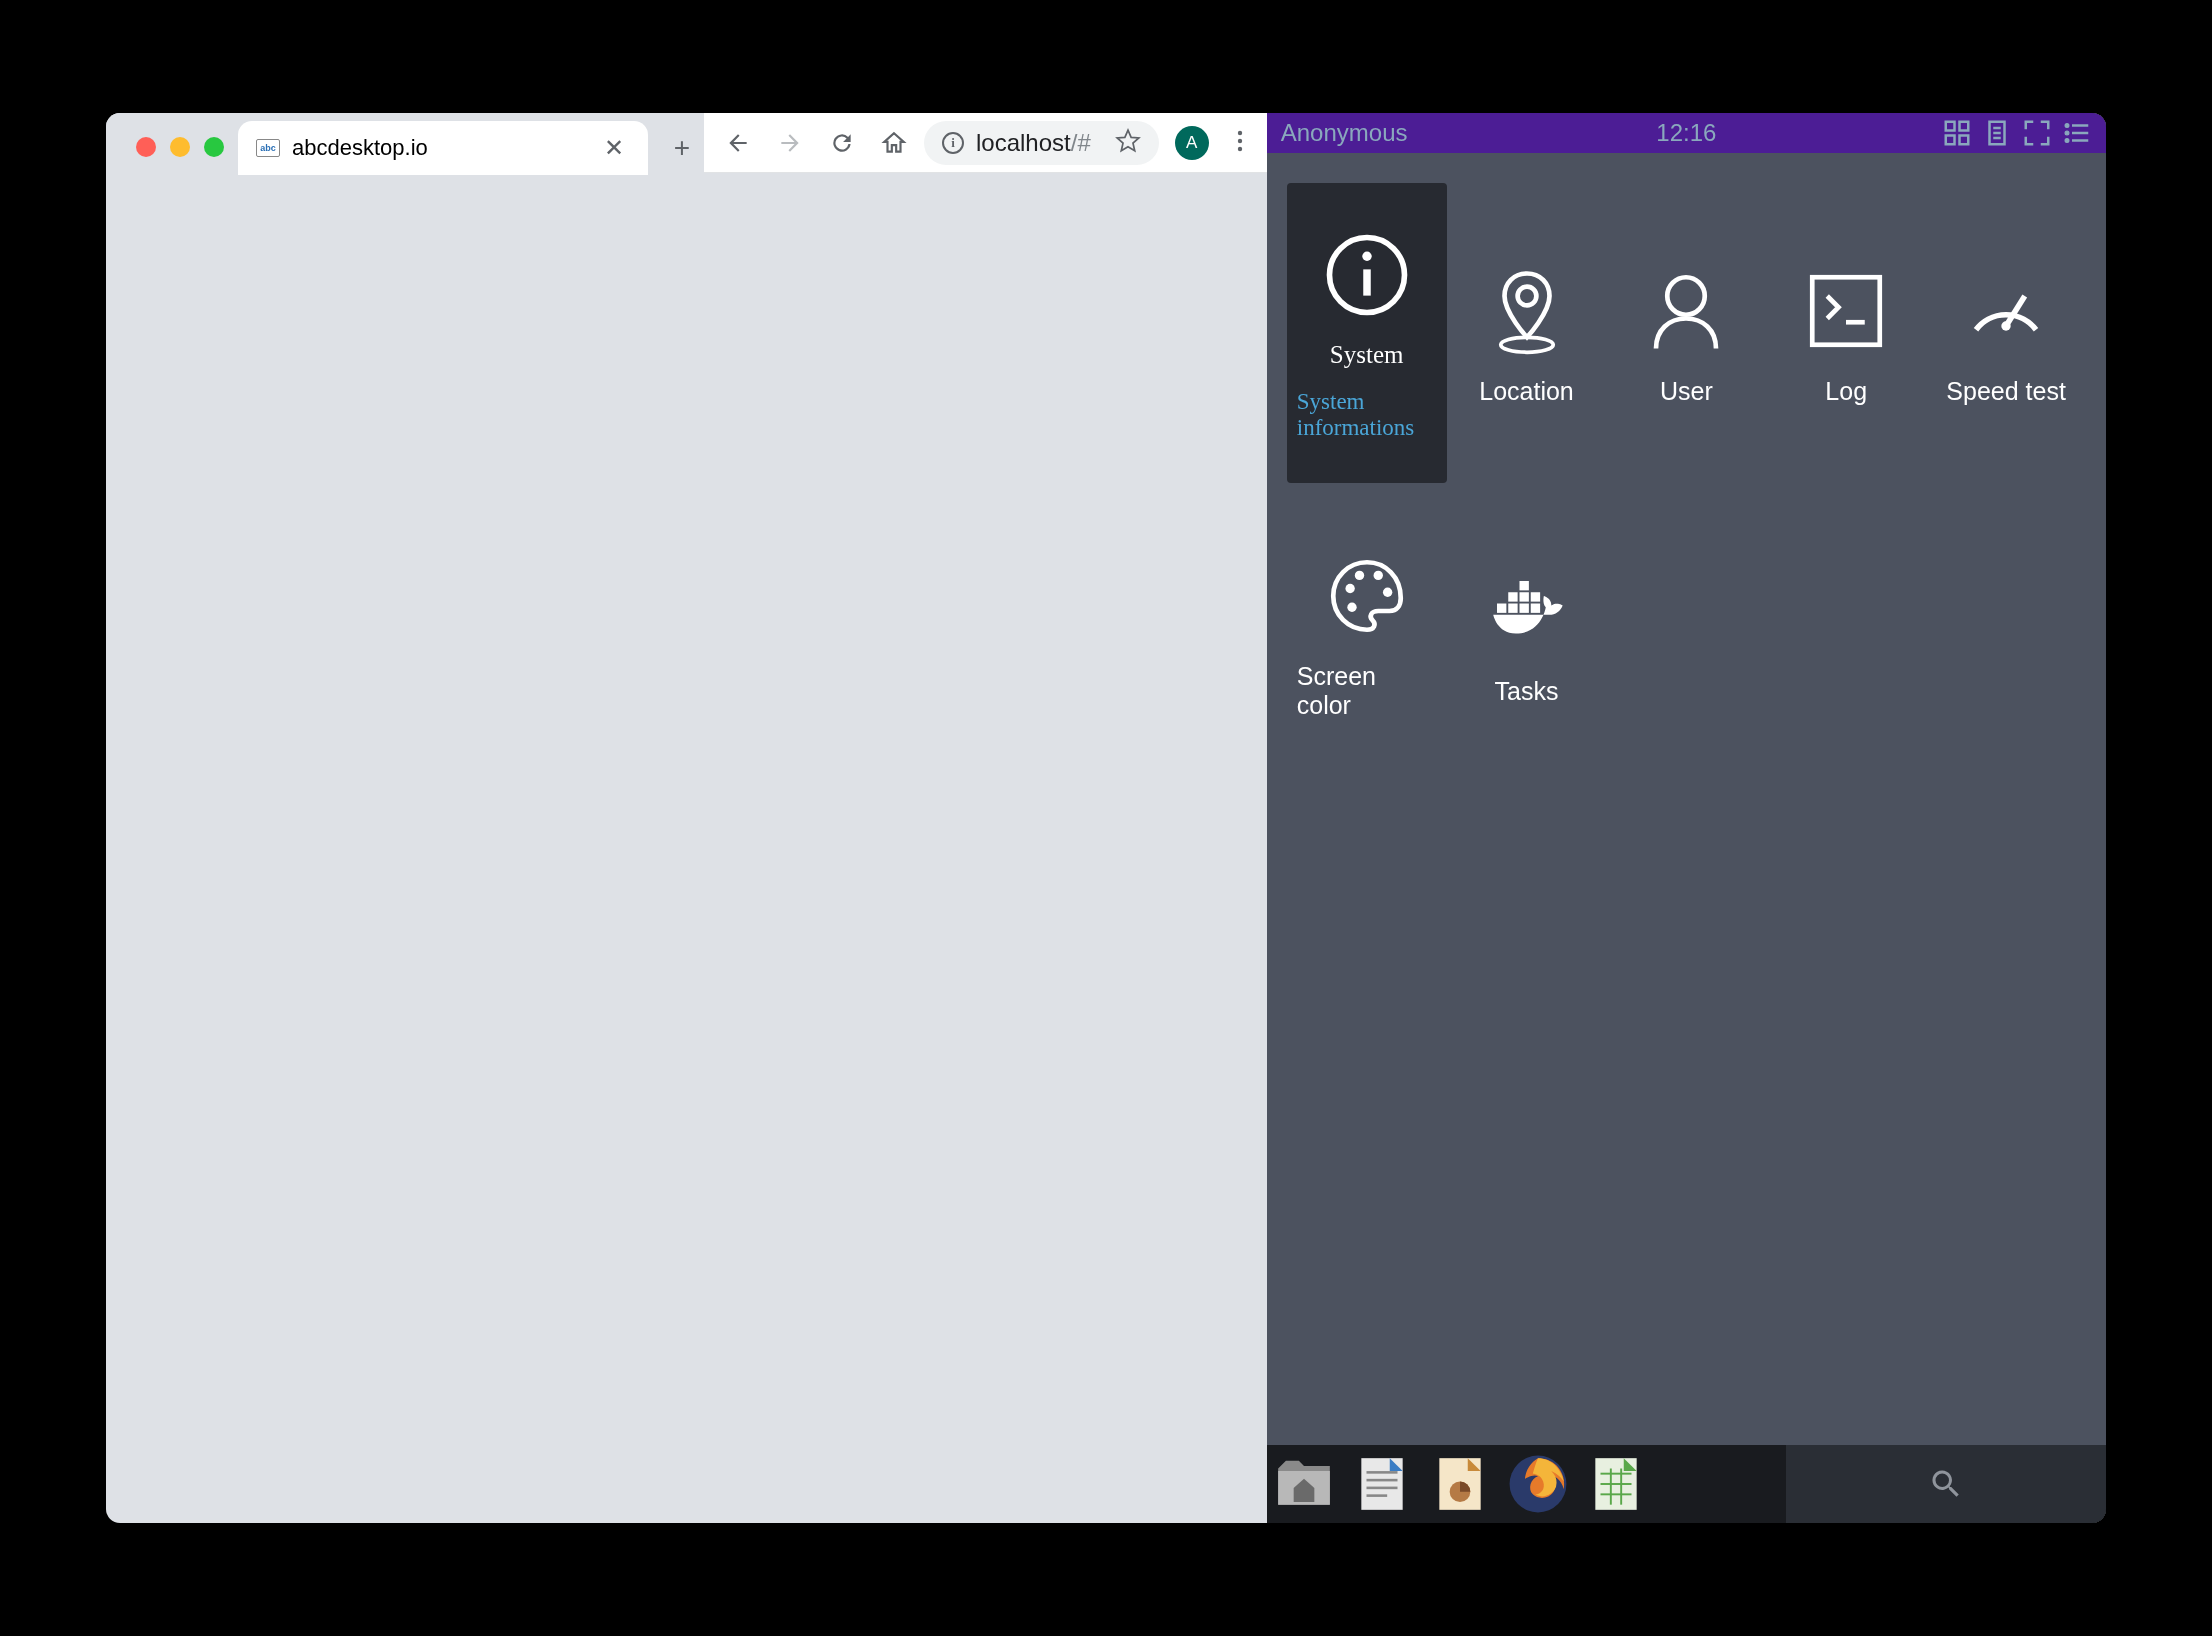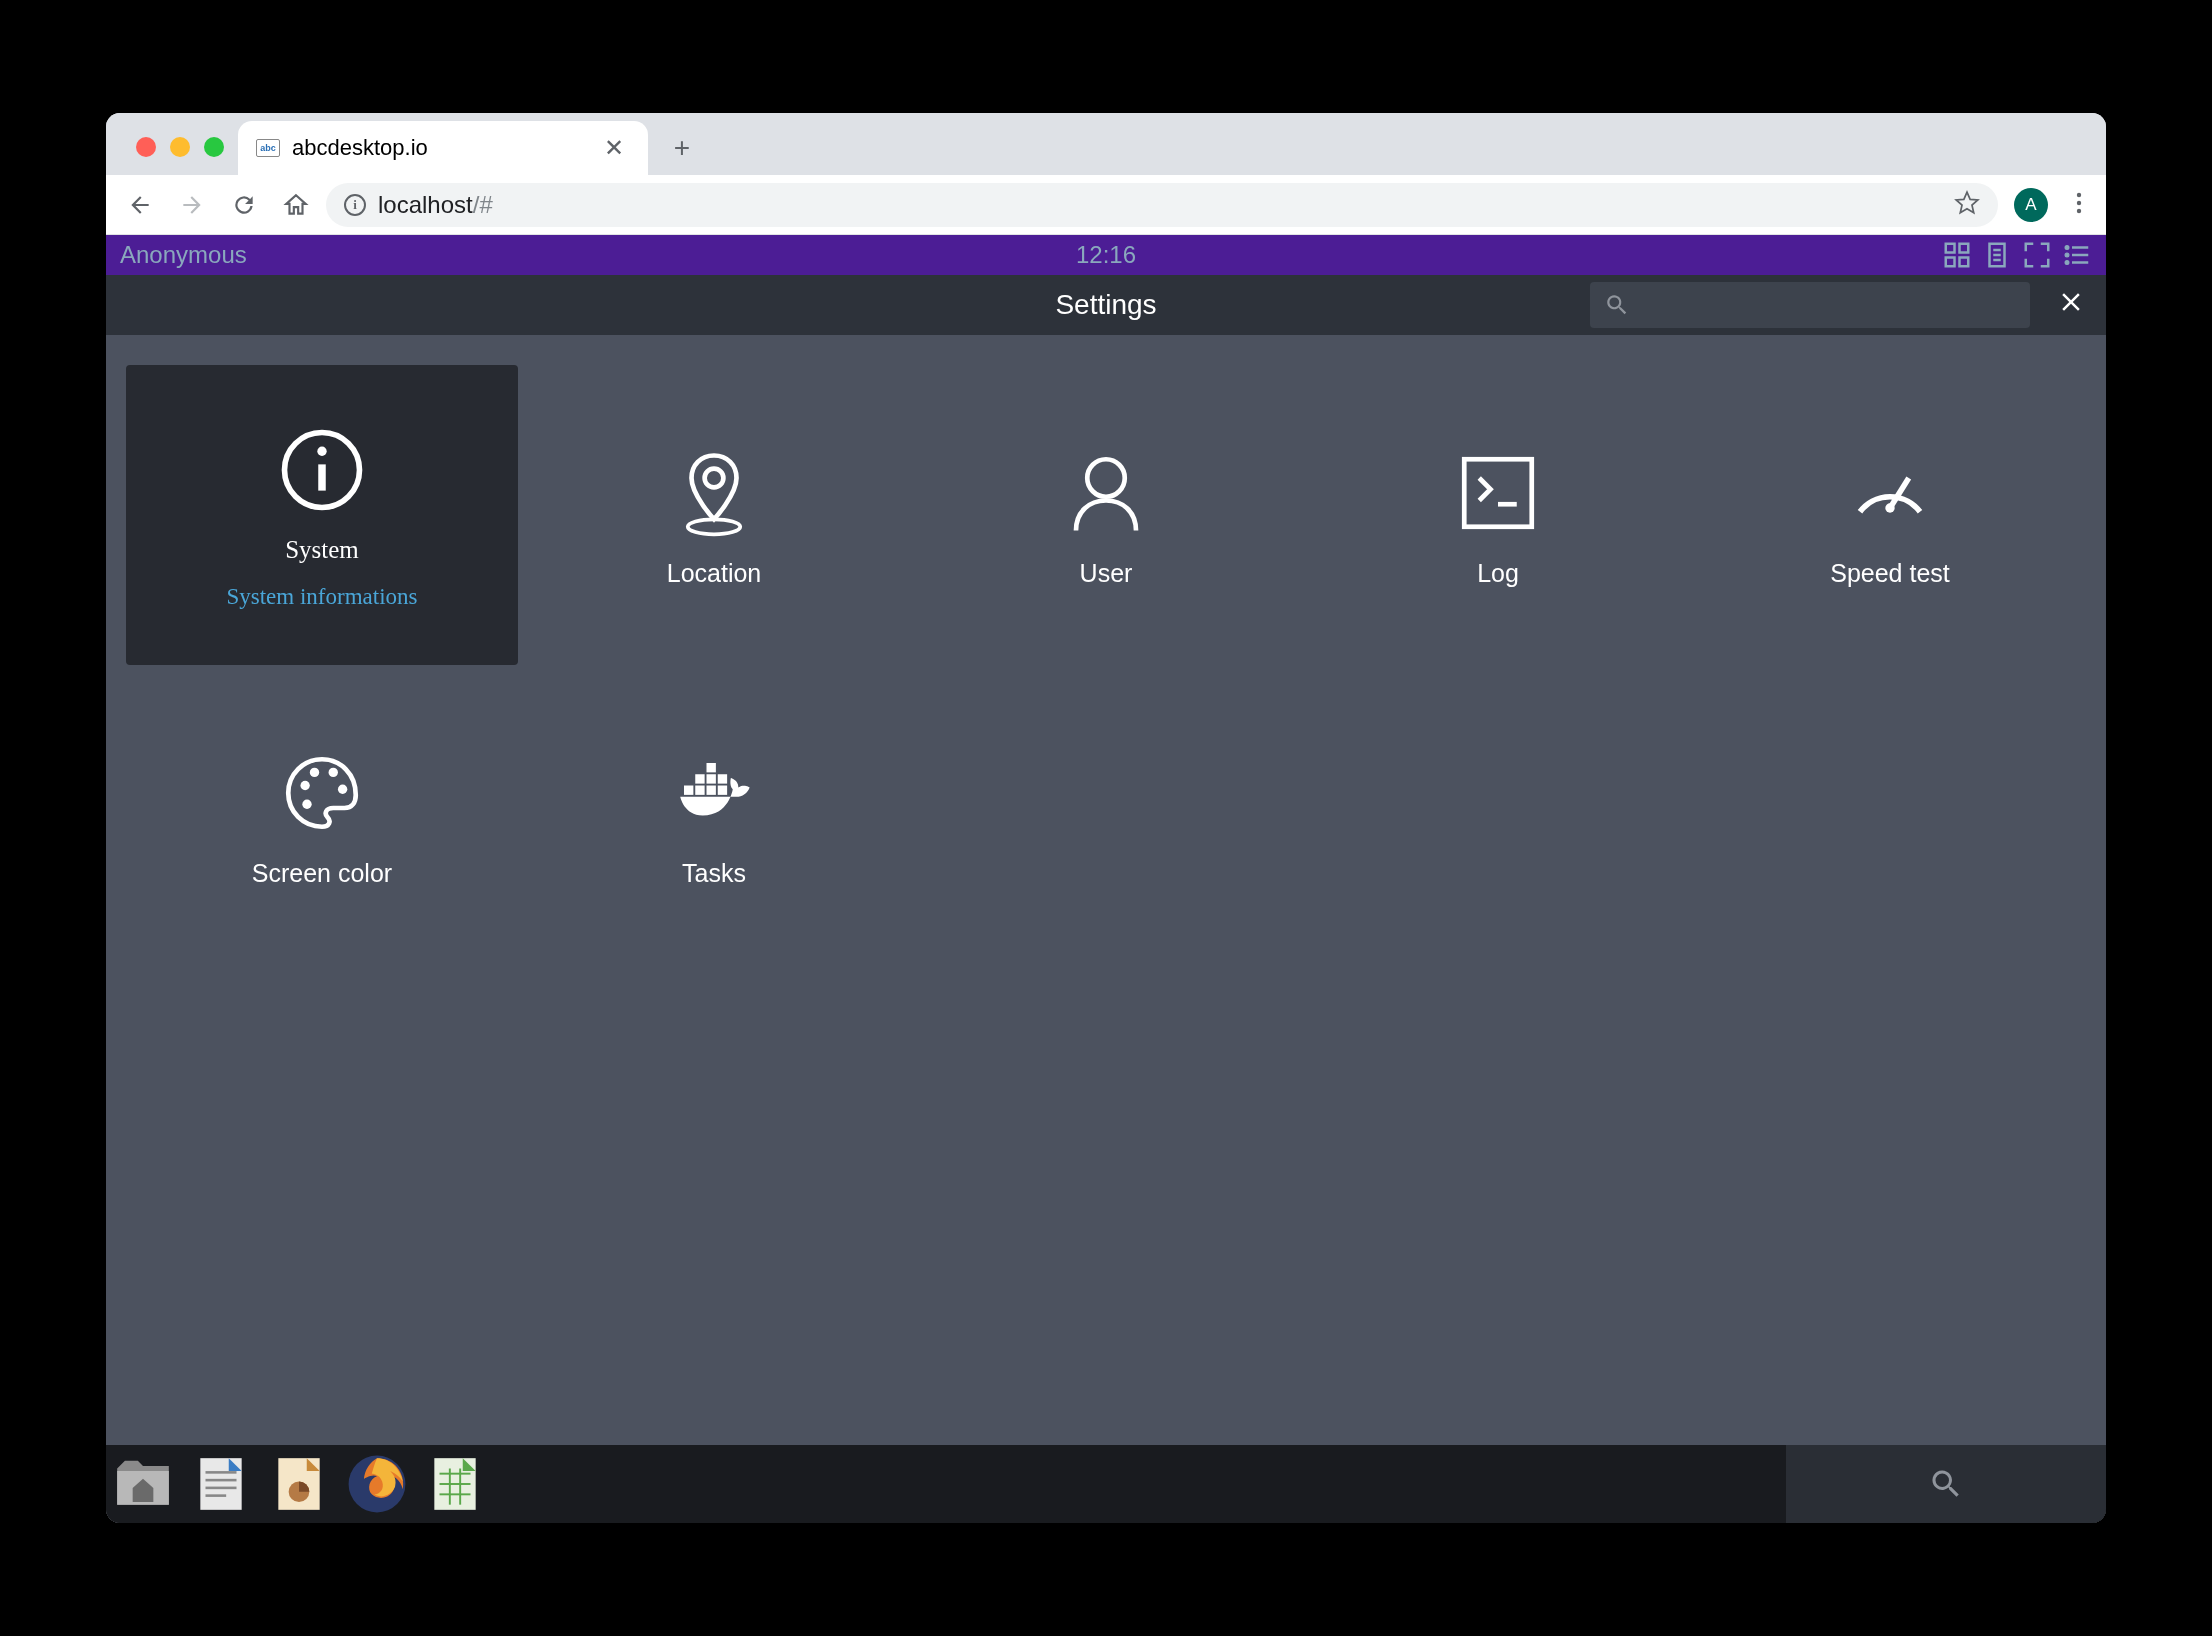--- a/index.html
+++ b/index.html
@@ -13,21 +13,21 @@
     justify-content: center;
   }
   .browser-window {
     width: 2000px;
     height: 1410px;
     background: #dee1e6;
     border-radius: 14px;
     overflow: hidden;
     box-shadow: 0 30px 60px rgba(0,0,0,0.5);
     display: flex;
-    flex-direction: column;
+    flex-direction: row;
   }
   
   .tab-strip {
     height: 62px;
     background: #dee1e6;
     display: flex;
     align-items: flex-end;
     padding-left: 20px;
   }
   .window-controls {
@@ -337,34 +337,20 @@
             <line x1="8" y1="6" x2="21" y2="6" stroke-width="2"></line>
             <line x1="8" y1="12" x2="21" y2="12" stroke-width="2"></line>
             <line x1="8" y1="18" x2="21" y2="18" stroke-width="2"></line>
             <circle cx="4" cy="6" r="1.5" fill="#8aa8bd"></circle>
             <circle cx="4" cy="12" r="1.5" fill="#8aa8bd"></circle>
             <circle cx="4" cy="18" r="1.5" fill="#8aa8bd"></circle>
           </svg>
       </div>
     </div>
 
-    <div class="settings-header">
-      <span class="settings-title">Settings</span>
-      <div class="settings-search">
-        <svg viewBox="0 0 24 24">
-            <path d="M15.5 14h-.8l-.3-.3a6.5 6.5 0 1 0-.7.7l.3.3v.8l5 5 1.5-1.5-5-5zM9.5 14A4.5 4.5 0 1 1 14 9.5 4.5 4.5 0 0 1 9.5 14z"></path>
-          </svg>
-        <input type="text" placeholder="" style="">
-      </div>
-      <div class="close-settings">
-        <svg viewBox="0 0 24 24">
-            <path d="M19 6.4L17.6 5 12 10.6 6.4 5 5 6.4 10.6 12 5 17.6 6.4 19 12 13.4 17.6 19 19 17.6 13.4 12z"></path>
-          </svg>
-      </div>
-    </div>
 
     <div class="settings-body">
 
       <div class="tile selected">
         <div class="tile-icon">
           <svg viewBox="0 0 48 48">
               <circle cx="24" cy="24" r="20" stroke-width="3"></circle>
               <circle cx="24" cy="14" r="2.5" fill="#fff" stroke="none"></circle>
               <line x1="24" y1="21" x2="24" y2="35" stroke-width="4"></line>
             </svg>

